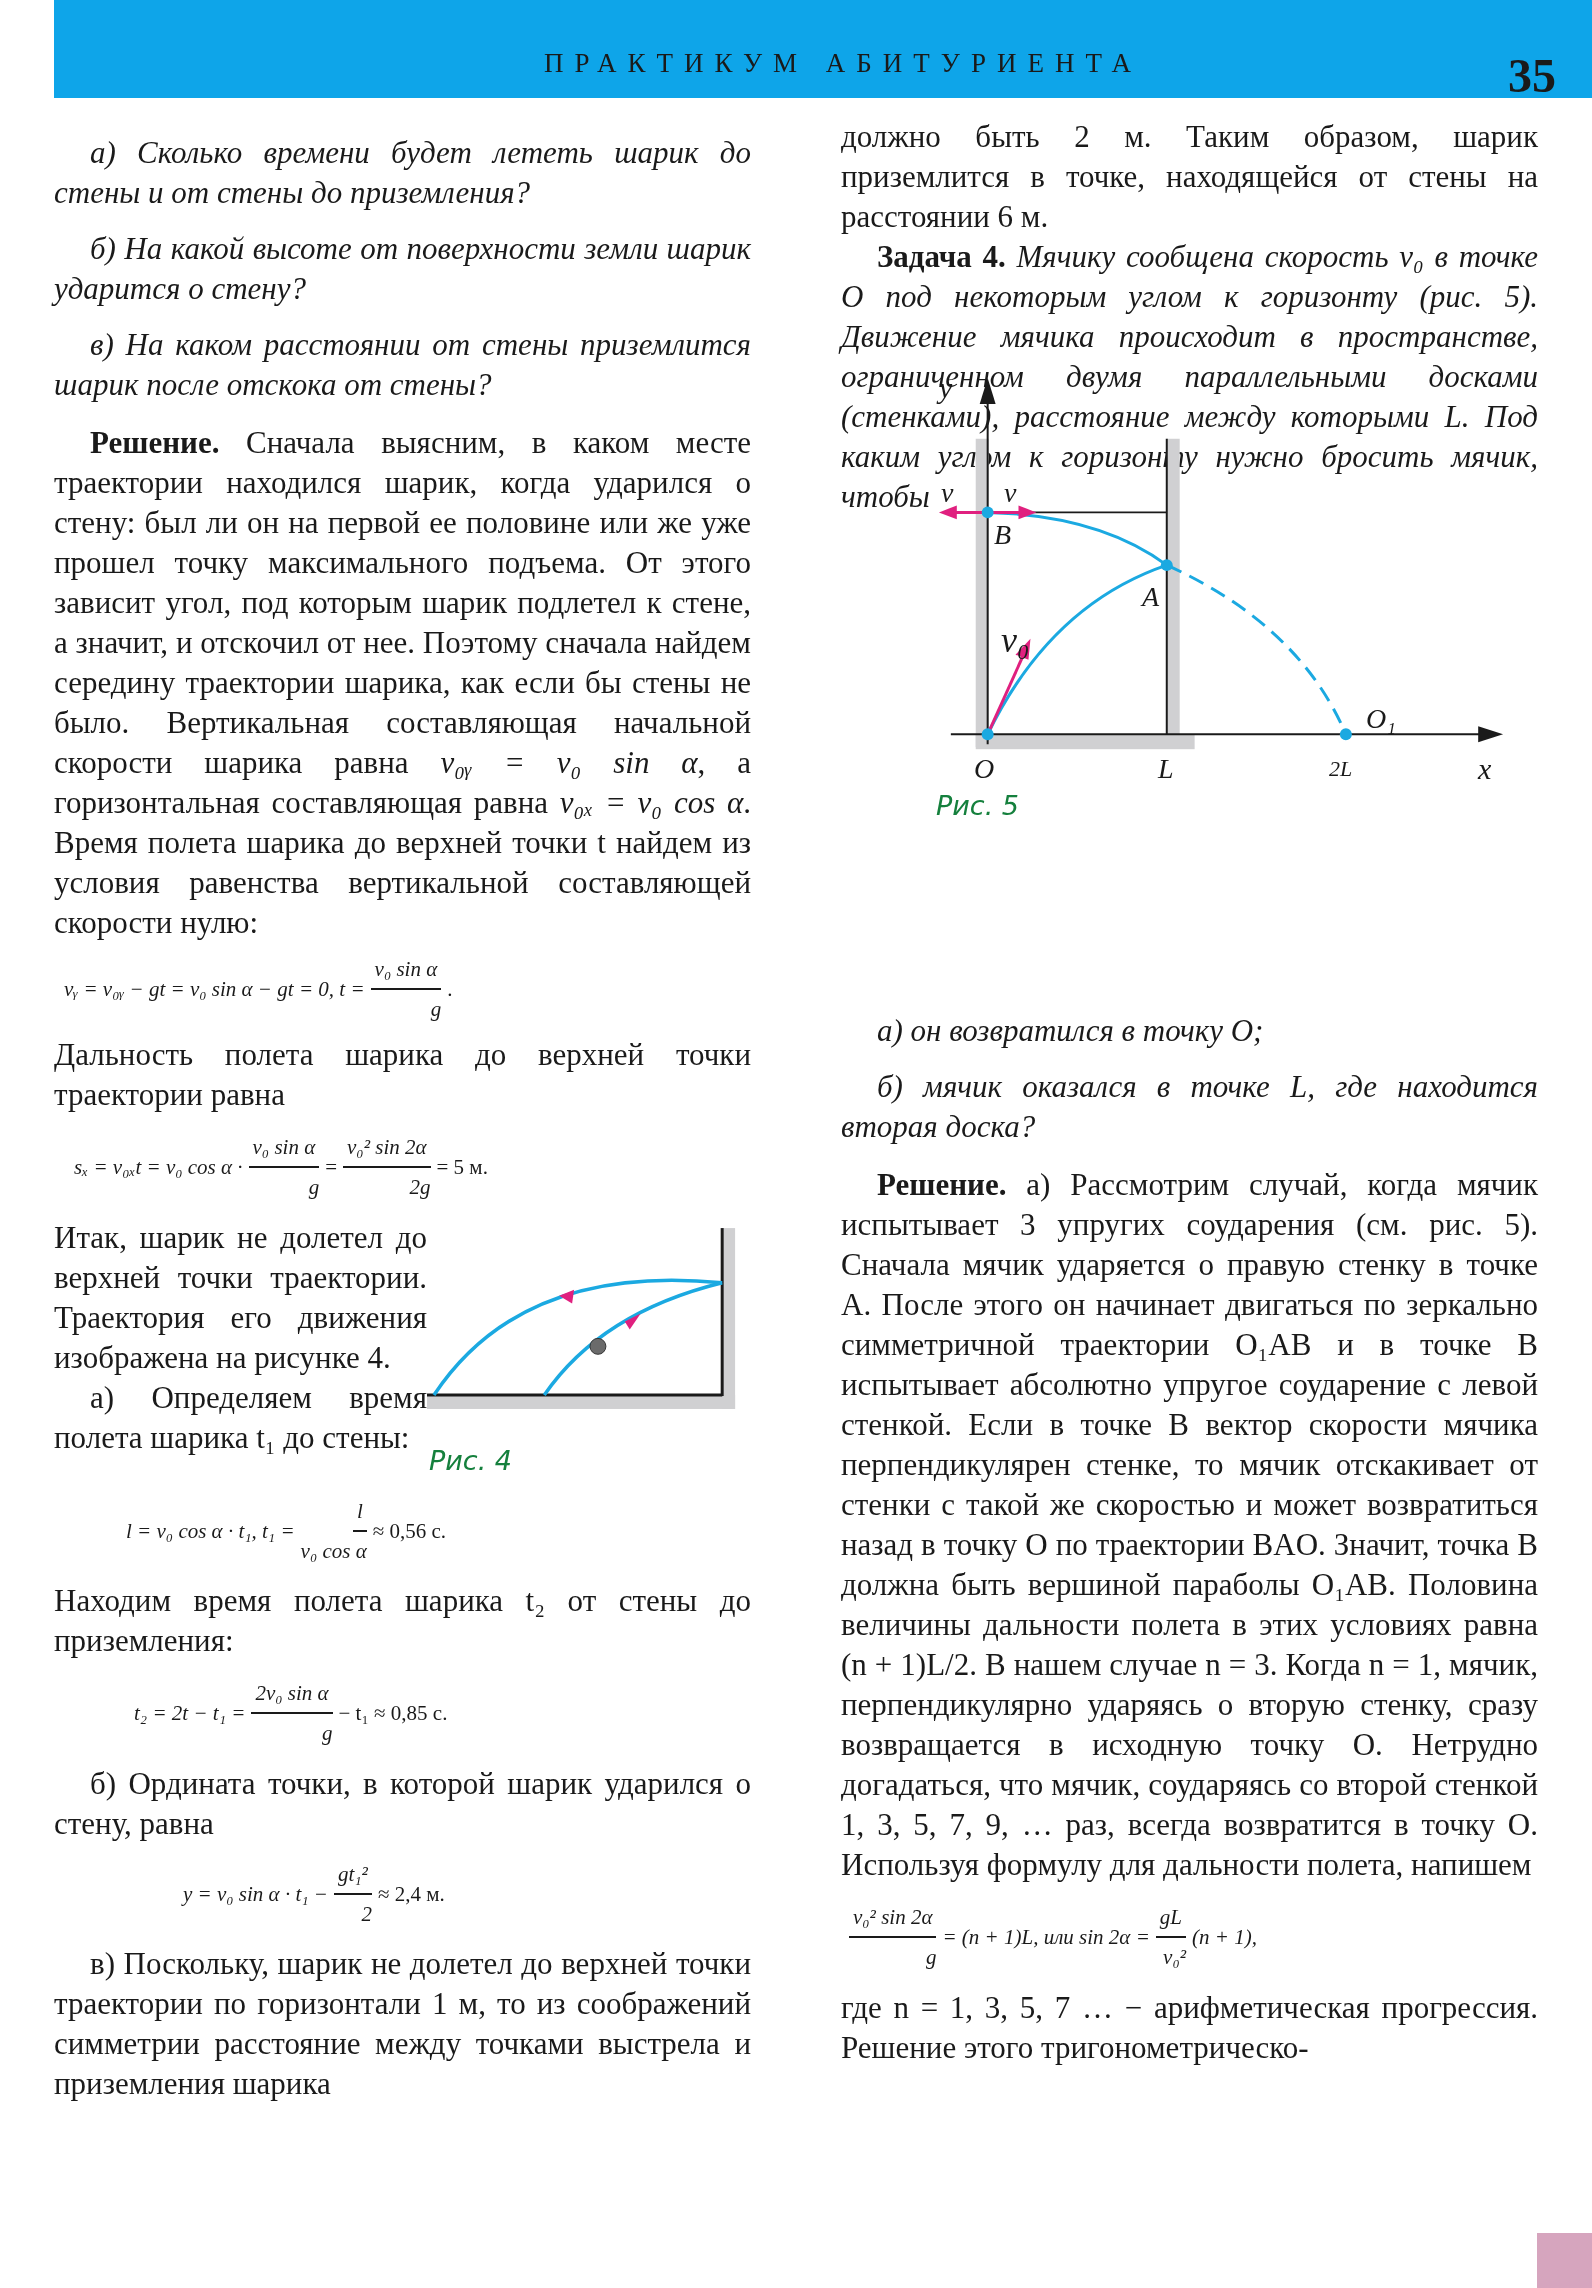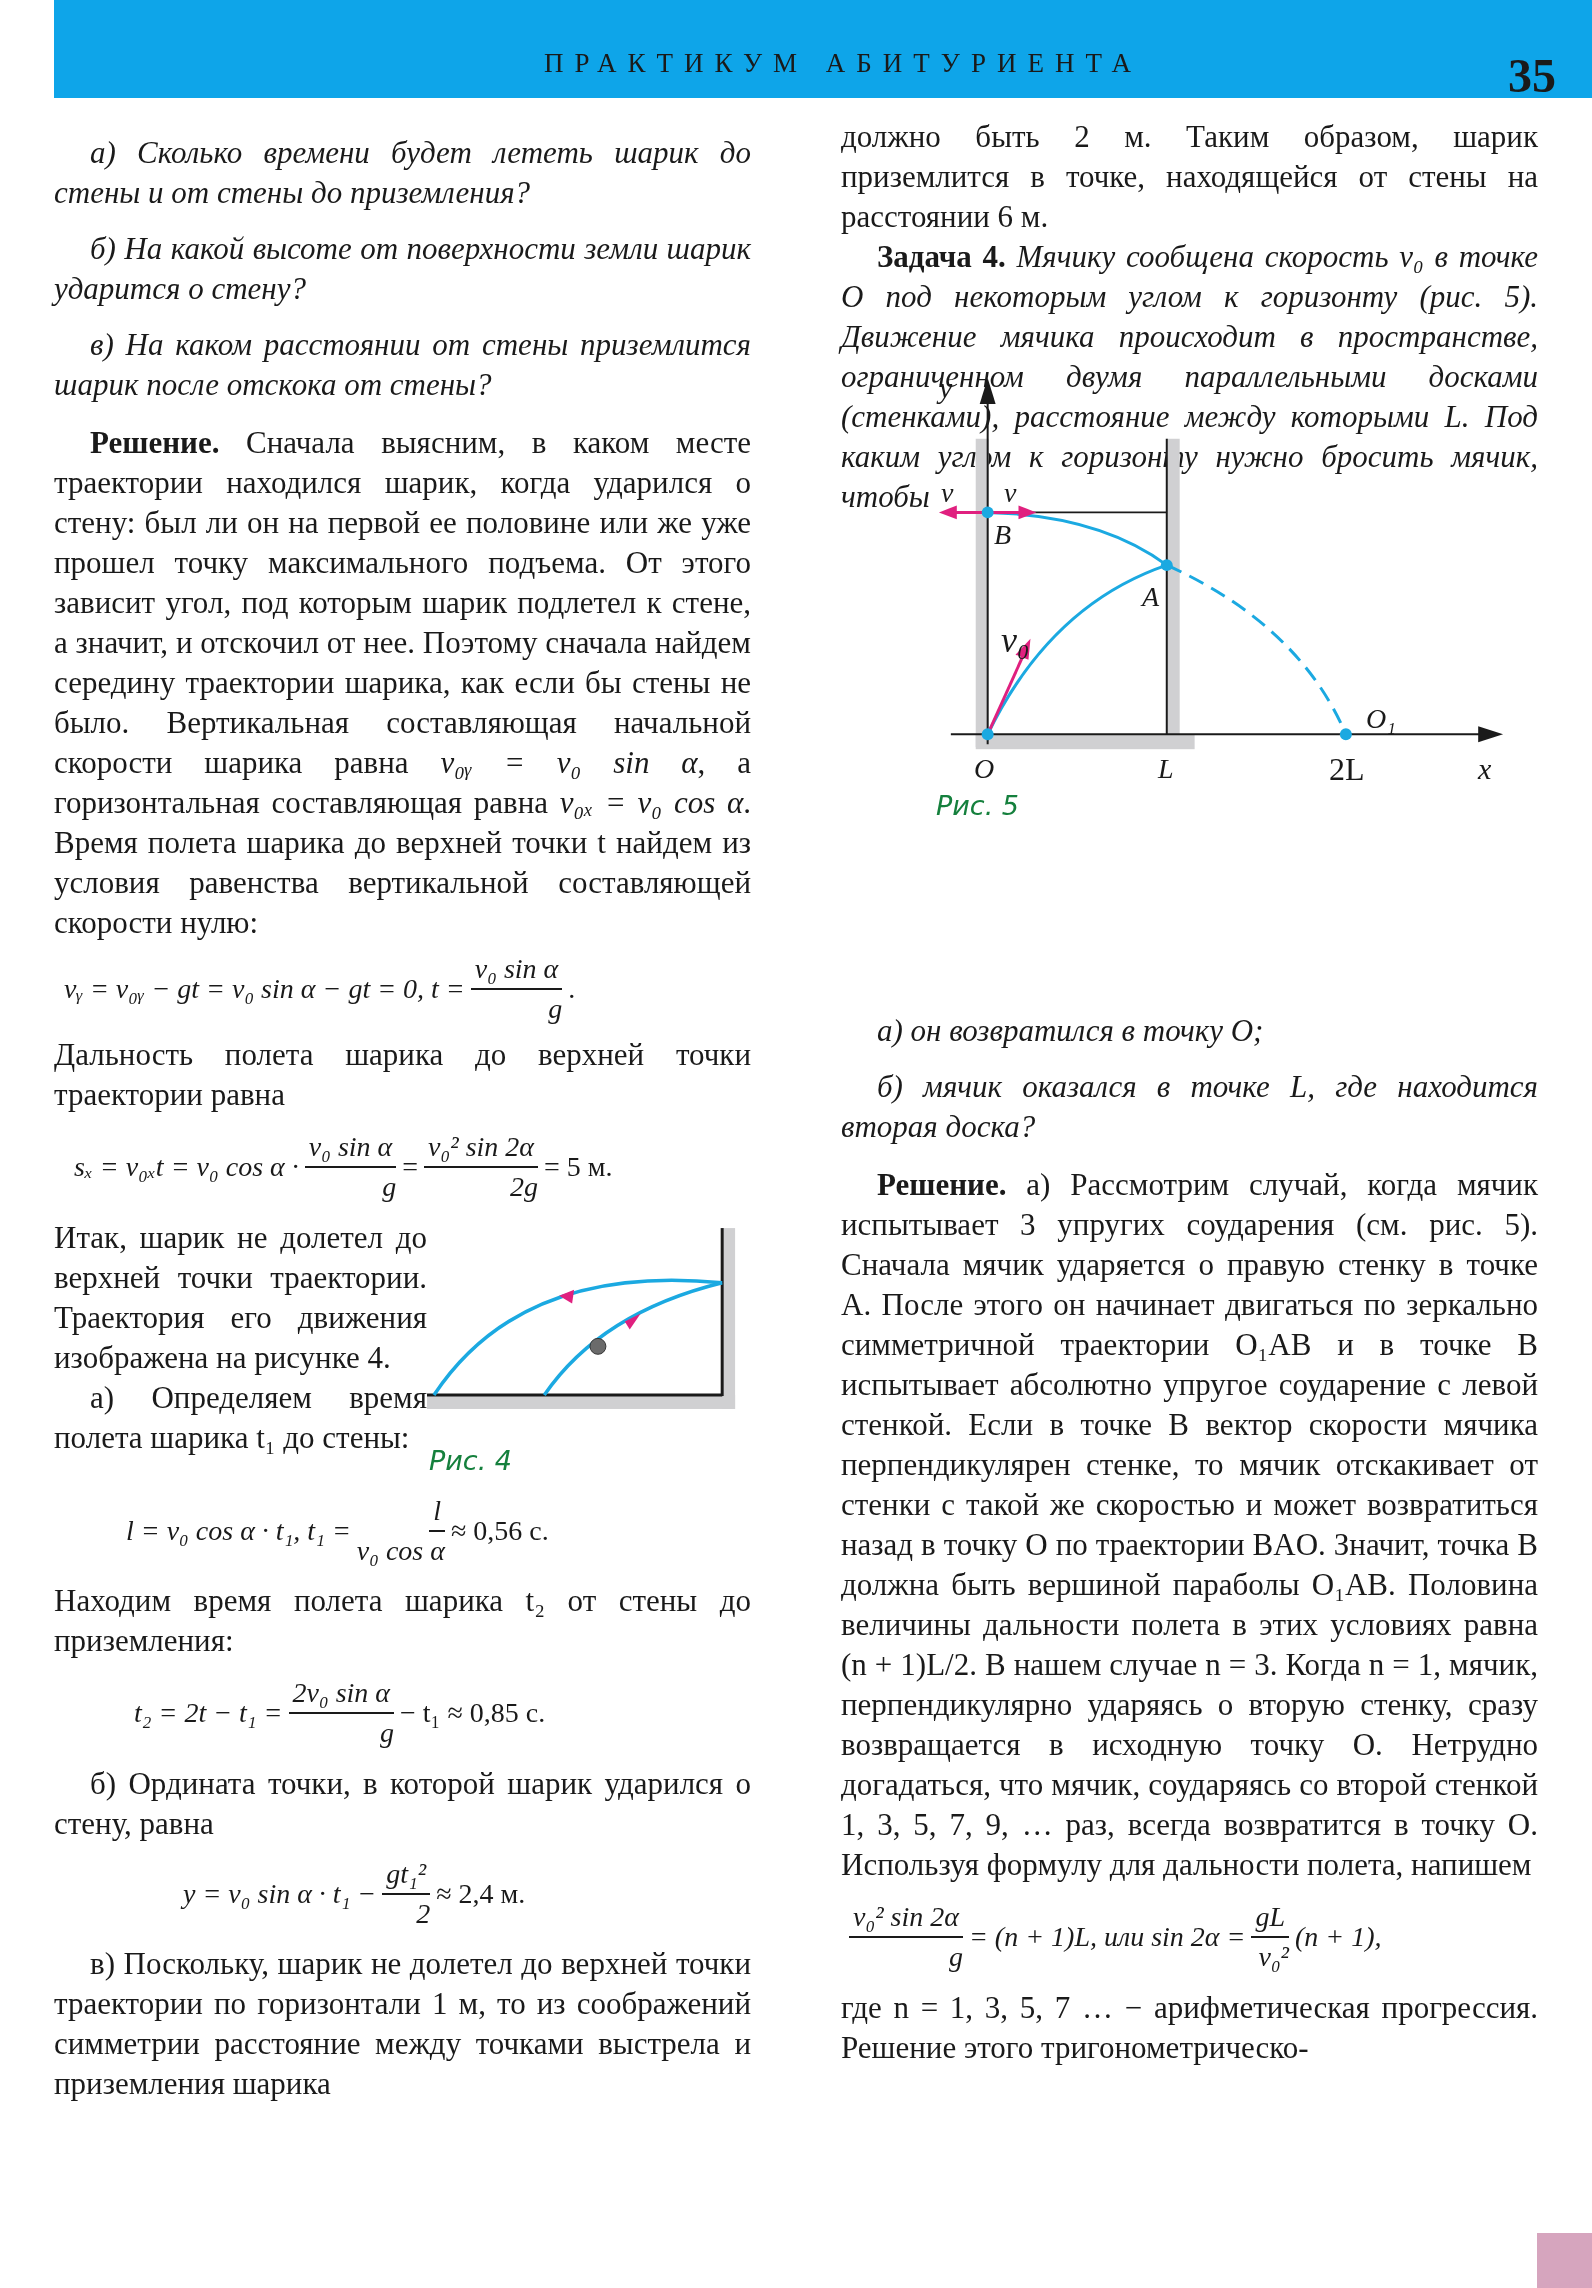--- a/index.html
+++ b/index.html
@@ -14,21 +14,21 @@
   .col { position: absolute; top: 117px; width: 697px; font-size: 31px; line-height: 40px; }
   .col-left { left: 54px; }
   .col-right { left: 841px; }
 
   .p { text-align: justify; text-align-last: left; hyphens: manual; }
   .ind { text-indent: 36px; }
   .it { font-style: italic; margin-top: 16px; }
   .b { font-weight: bold; }
   .gap { height: 18px; }
 
-  .formula { font-style: italic; white-space: nowrap; display: flex; align-items: center; font-size: 28px; }
+  .formula { font-style: italic; white-space: nowrap; display: flex; align-items: center; font-size: 21px; }
   .formula .up { font-style: normal; }
   .frac { display: inline-flex; flex-direction: column; align-items: flex-end; margin: 0 6px; line-height: 38px; font-style: italic; }
   .frac .num { border-bottom: 2px solid #1a1a1a; padding: 0 4px; }
 
   .wrap-row { display: flex; }
   .wrap-text { width: 373px; }
   .fig4 { width: 323px; position: relative; }
   .fig-caption { font-family: "DejaVu Sans", sans-serif; font-style: italic; font-size: 27px; color: #15803d; }
 
   .fig5 { position: relative; width: 697px; height: 478px; margin-left: 40px; }
@@ -166,21 +166,21 @@
     </svg>
     <span style="position:absolute; left:18px; top:12px; font-style:italic; font-size:30px;">y</span>
     <span style="position:absolute; left:20px; top:117px; font-style:italic; font-size:28px;">v</span>
     <span style="position:absolute; left:83px; top:117px; font-style:italic; font-size:28px;">v</span>
     <span style="position:absolute; left:73px; top:159px; font-style:italic; font-size:28px;">B</span>
     <span style="position:absolute; left:221px; top:221px; font-style:italic; font-size:28px;">A</span>
     <span style="position:absolute; left:80px; top:264px; font-style:italic; font-size:36px;">v₀</span>
     <span style="position:absolute; left:445px; top:343px; font-style:italic; font-size:28px;">O₁</span>
     <span style="position:absolute; left:53px; top:393px; font-style:italic; font-size:28px;">O</span>
     <span style="position:absolute; left:237px; top:393px; font-style:italic; font-size:28px;">L</span>
-    <span style="position:absolute; left:408px; top:393px; font-size:32px;">2L</span>
+    <span style="position:absolute; left:408px; top:393px; font-style:italic; font-size:22px;">2L</span>
     <span style="position:absolute; left:557px; top:393px; font-style:italic; font-size:30px;">x</span>
     <span class="fig-caption" style="position:absolute; left:15px; top:430px;">Рис. 5</span>
   </div>
 
   <div style="height:478px;"></div>
 
   <p class="p ind it">а) он возвратился в точку O;</p>
   <p class="p ind it">б) мячик оказался в точке L, где находится вторая доска?</p>
   <div class="gap"></div>
   <p class="p ind"><span class="b">Решение.</span><span> а) Рассмотрим случай, когда мячик испытывает 3 упругих соударения (см. рис. 5). Сначала мячик ударяется о правую стенку в точке A. После этого он начинает двигаться по зеркально симметричной траектории O₁AB и в точке B испытывает абсолютно упругое соударение с левой стенкой. Если в точке B вектор скорости мячика перпендикулярен стенке, то мячик отскакивает от стенки с такой же скоростью и может возвратиться назад в точку O по траектории BAO. Значит, точка B должна быть вершиной параболы O₁AB. Половина величины дальности полета в этих условиях равна (n + 1)L/2. В нашем случае n = 3. Когда n = 1, мячик, перпендикулярно ударяясь о вторую стенку, сразу возвращается в исходную точку O. Нетрудно догадаться, что мячик, соударяясь со второй стенкой 1, 3, 5, 7, 9, … раз, всегда возвратится в точку O. Используя формулу для дальности полета, напишем</span></p>

